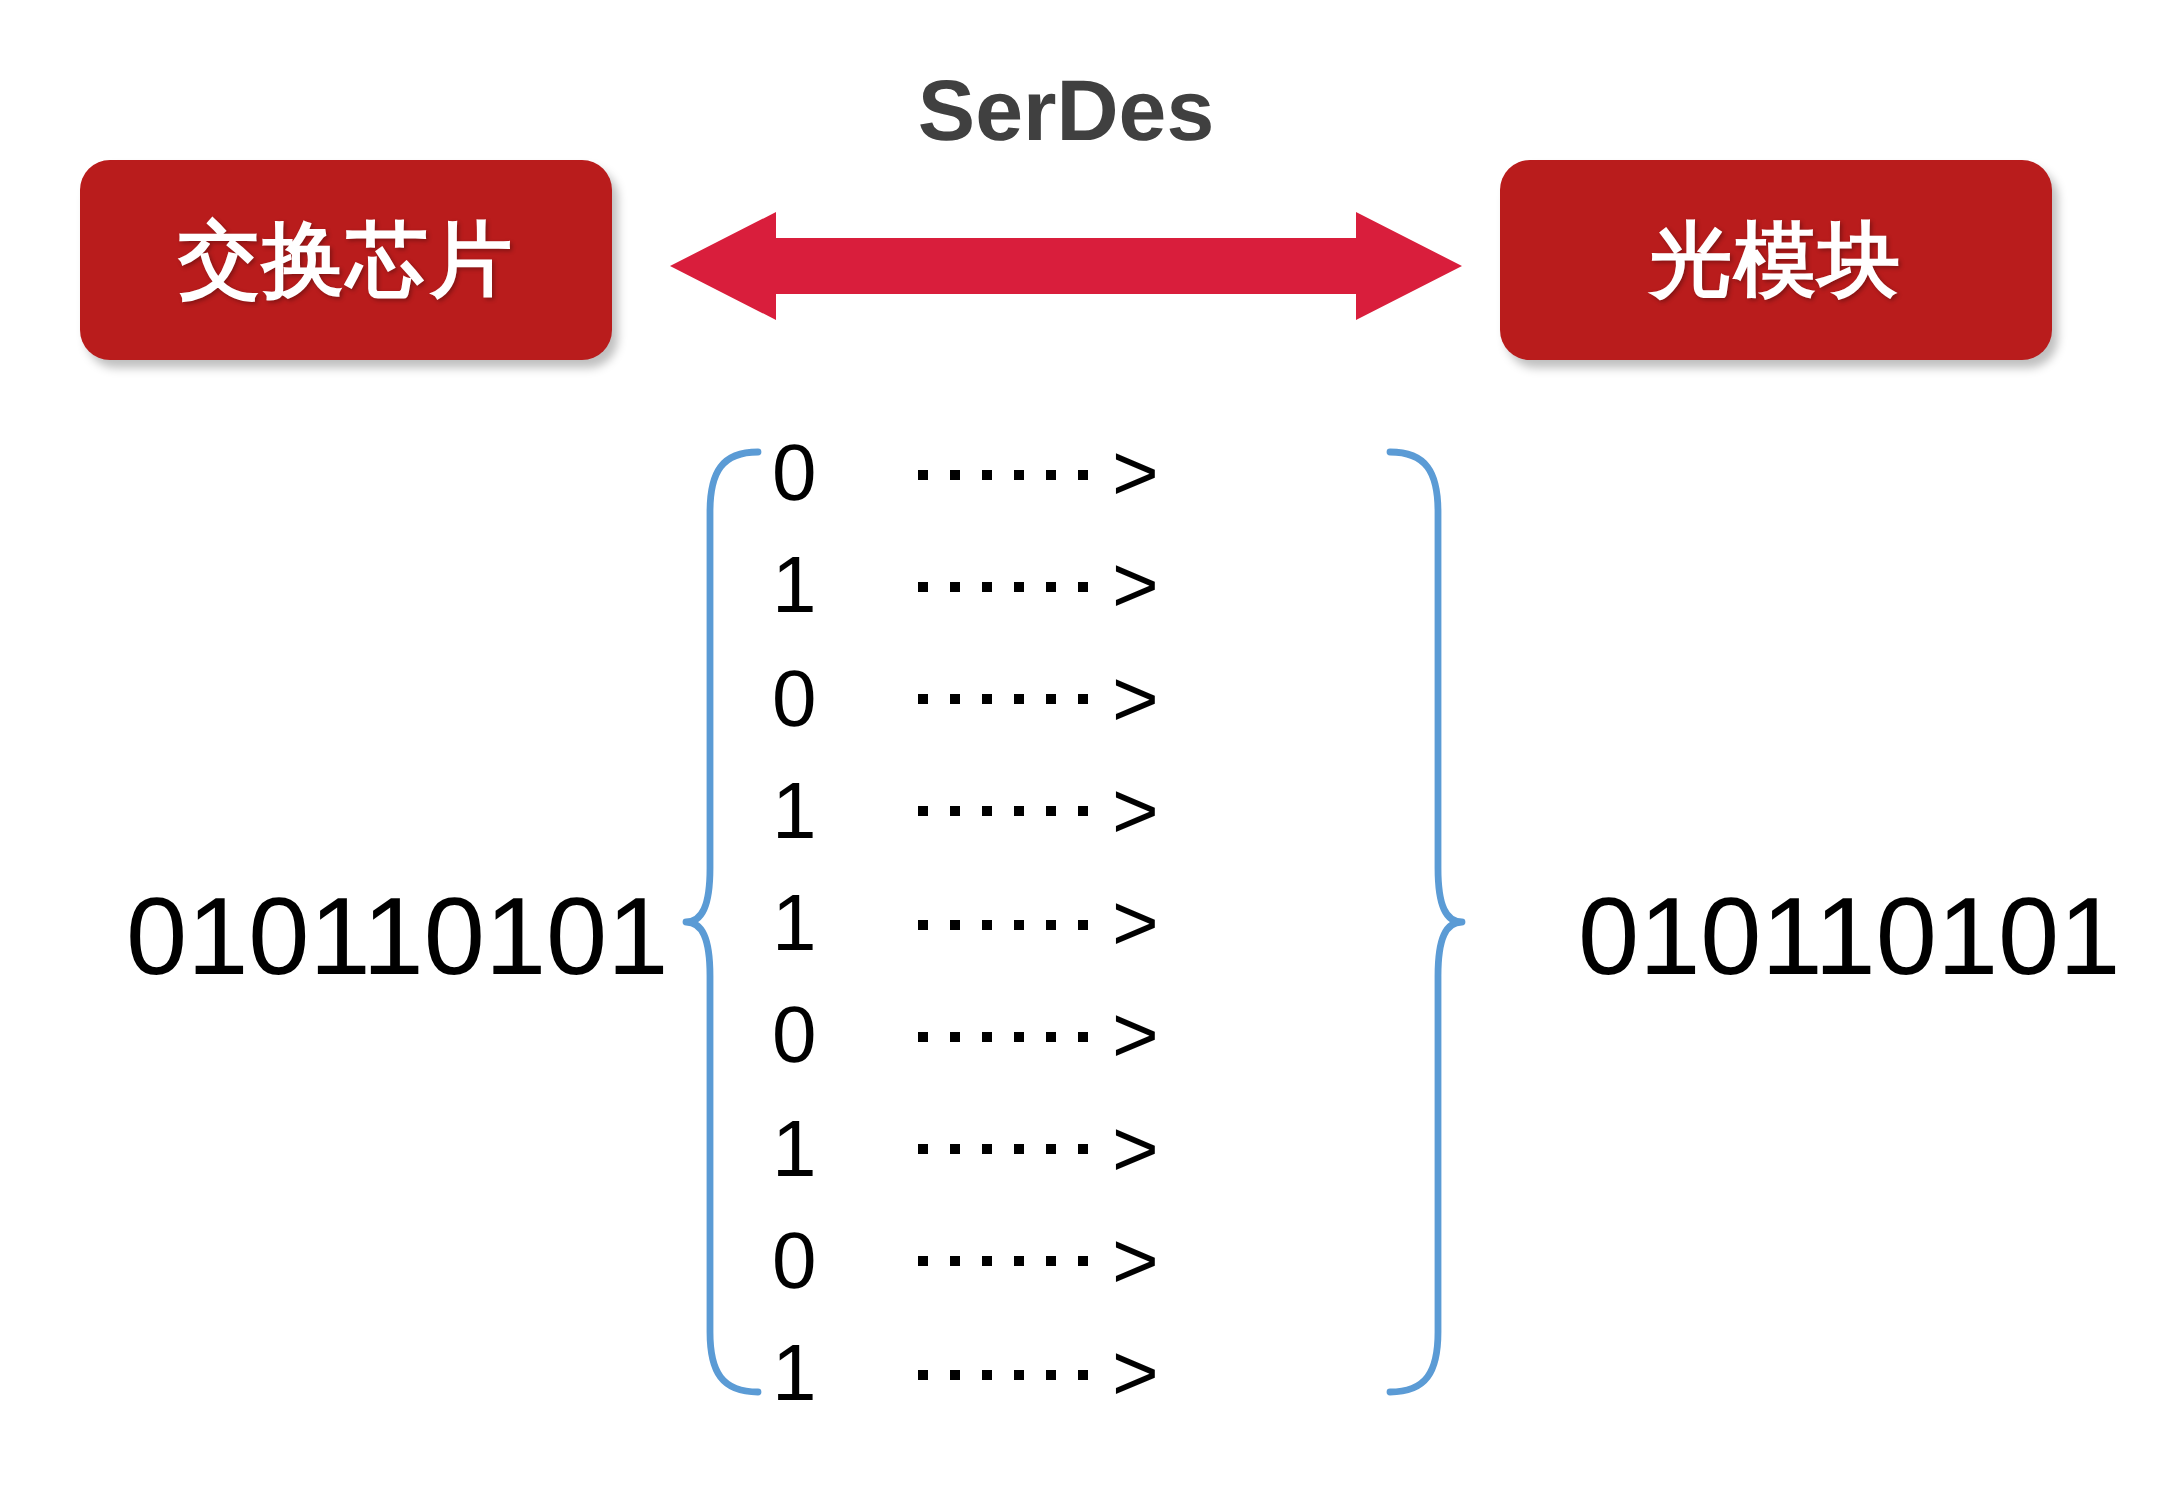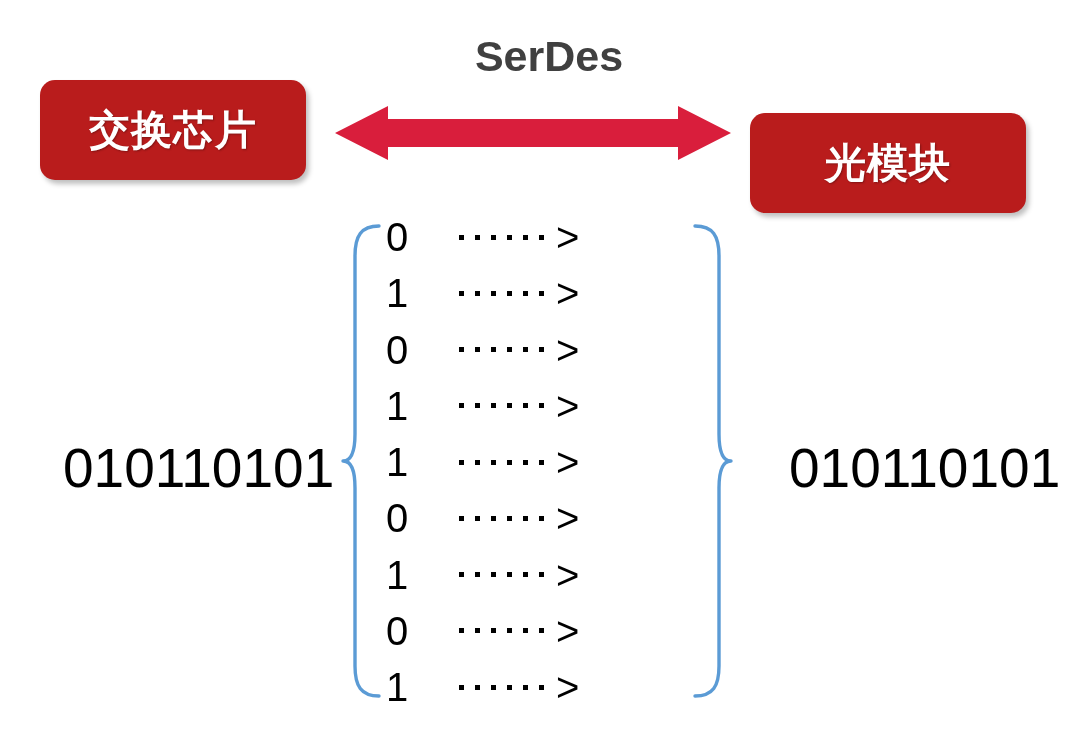--- a/index.html
+++ b/index.html
@@ -45,27 +45,26 @@
     left: 40px;
     top: 80px;
     width: 266px;
     height: 100px;
   }
   #box-optical-module {
     left: 750px;
     top: 80px;
     width: 276px;
     height: 100px;
-    margin-top: 33px;
   }
 
   
   #serdes-title {
     position: absolute;
-    left: 351px;
+    left: 335px;
     top: 33px;
     width: 396px;
     text-align: center;
     color: #404040;
     font-size: 43px;
     font-weight: bold;
     line-height: 1.1;
     letter-spacing: 0px;
     white-space: nowrap;
   }

